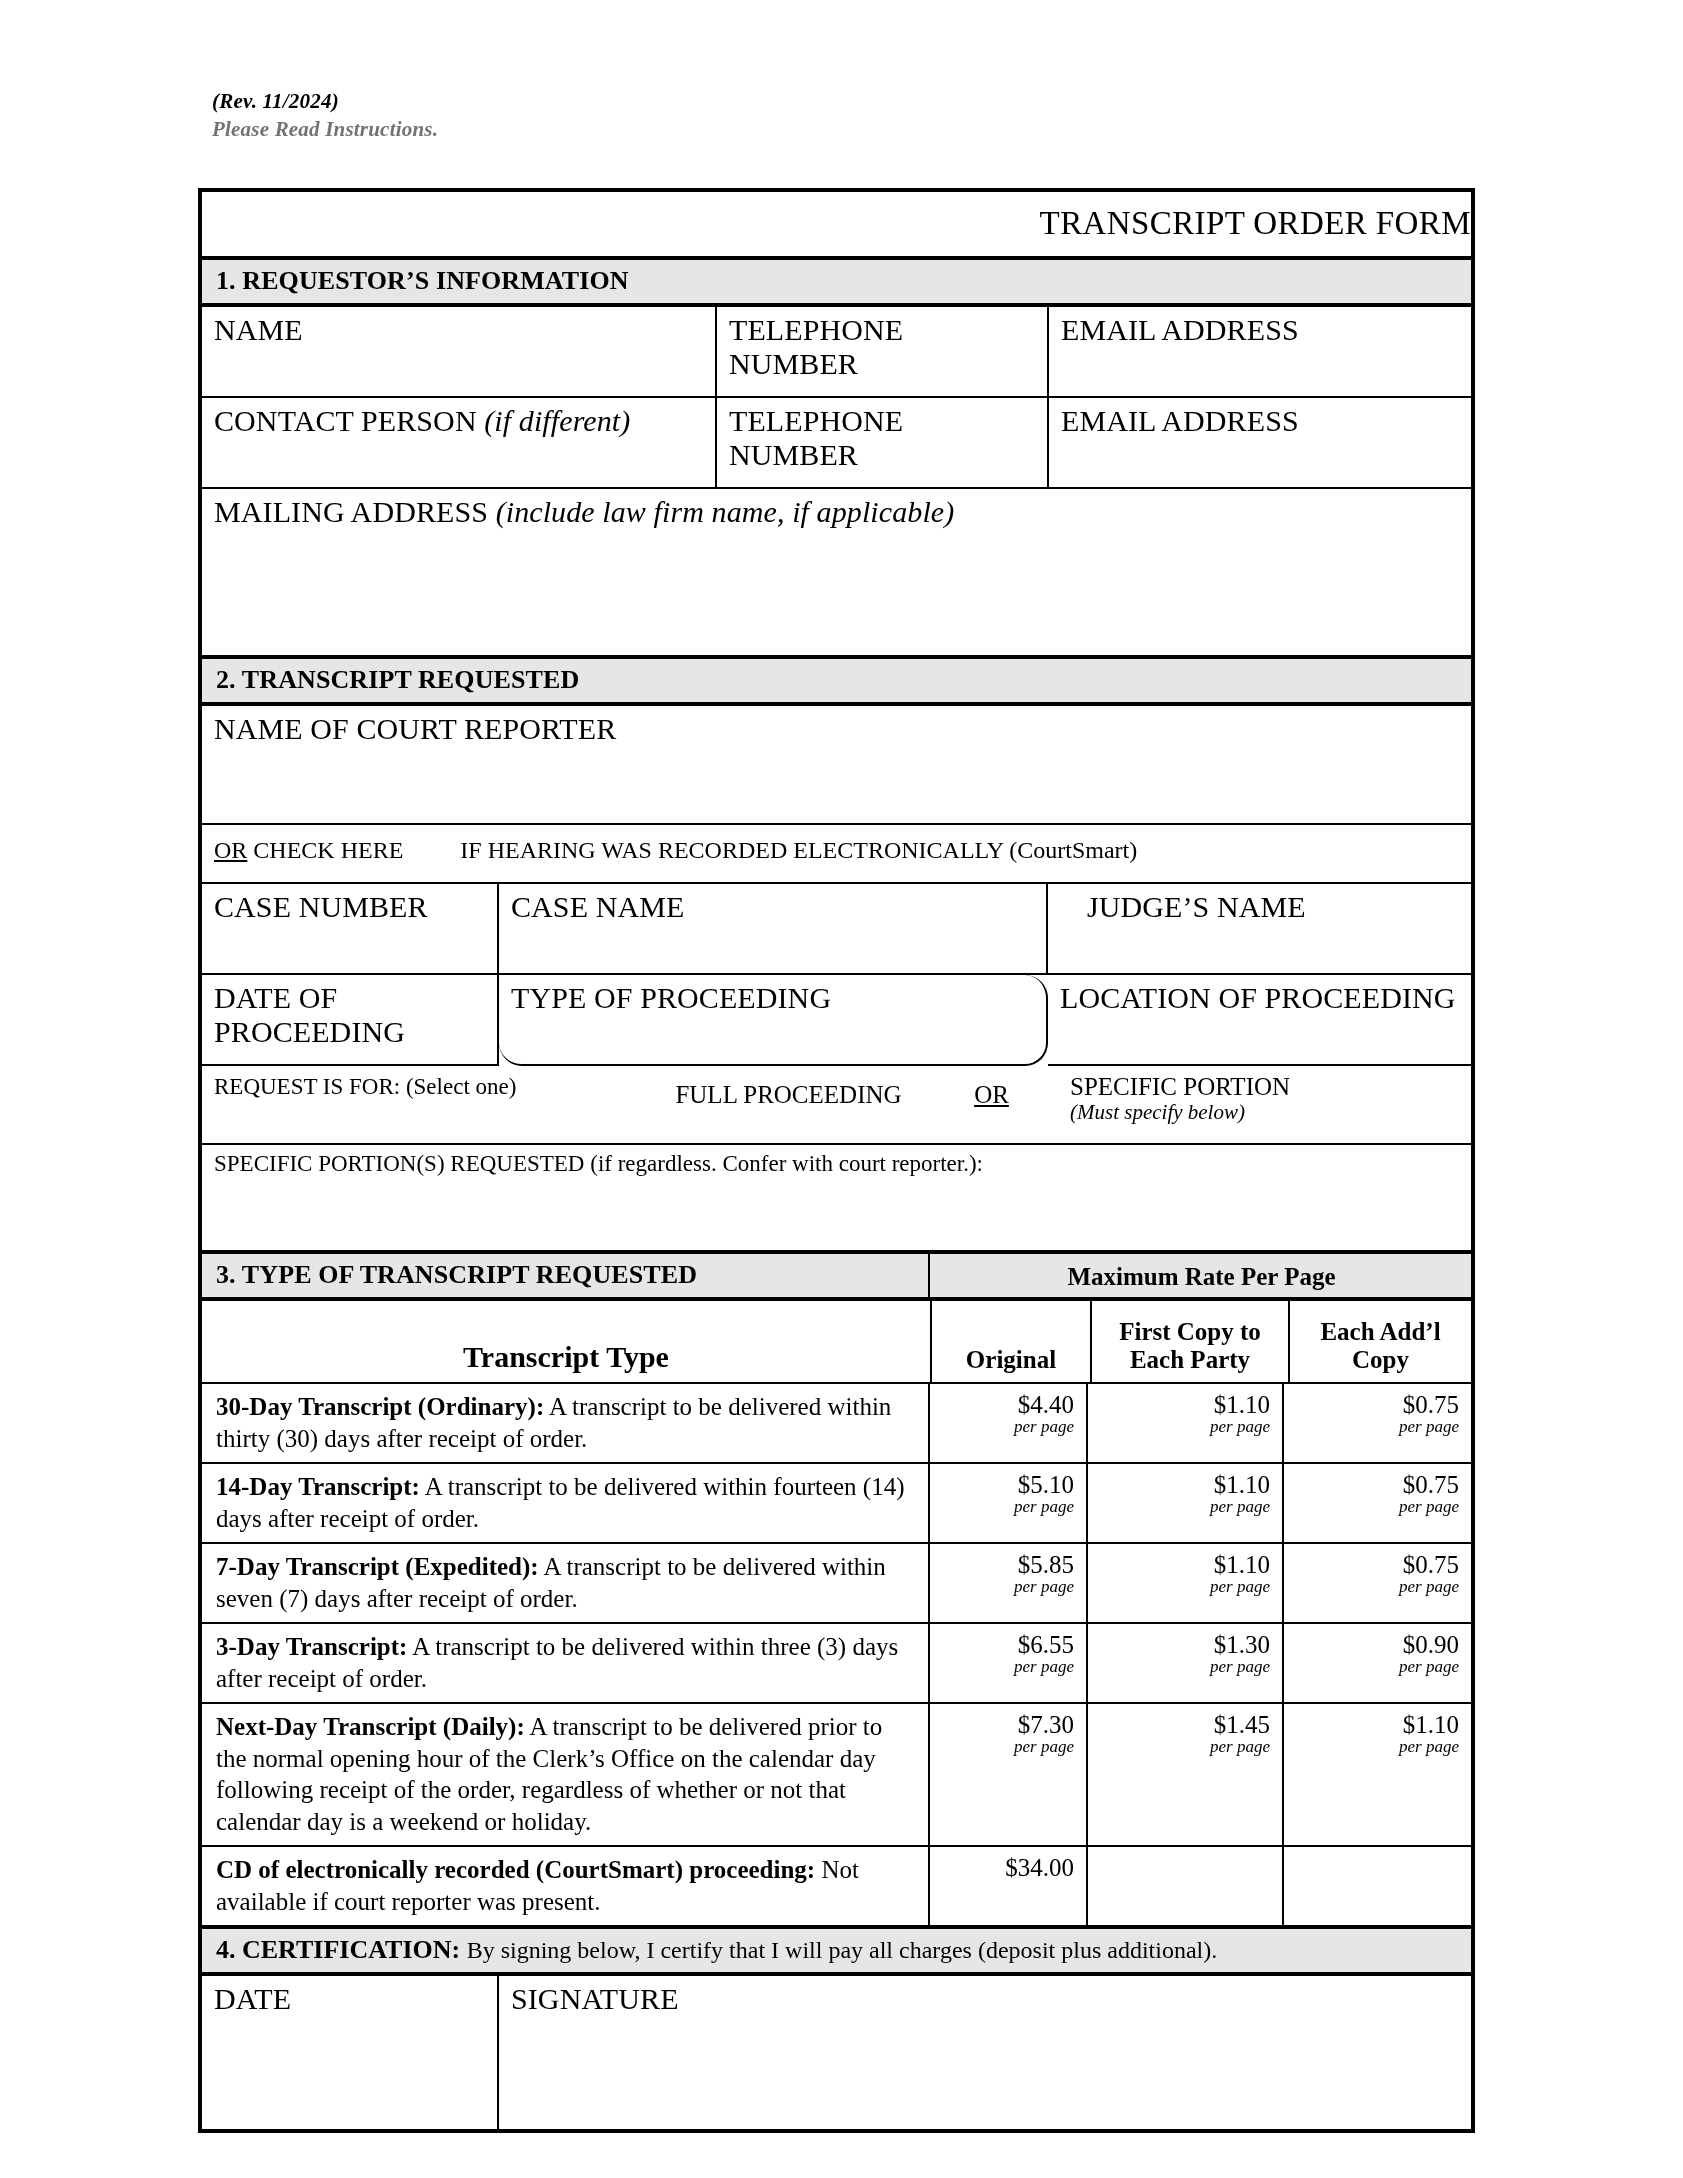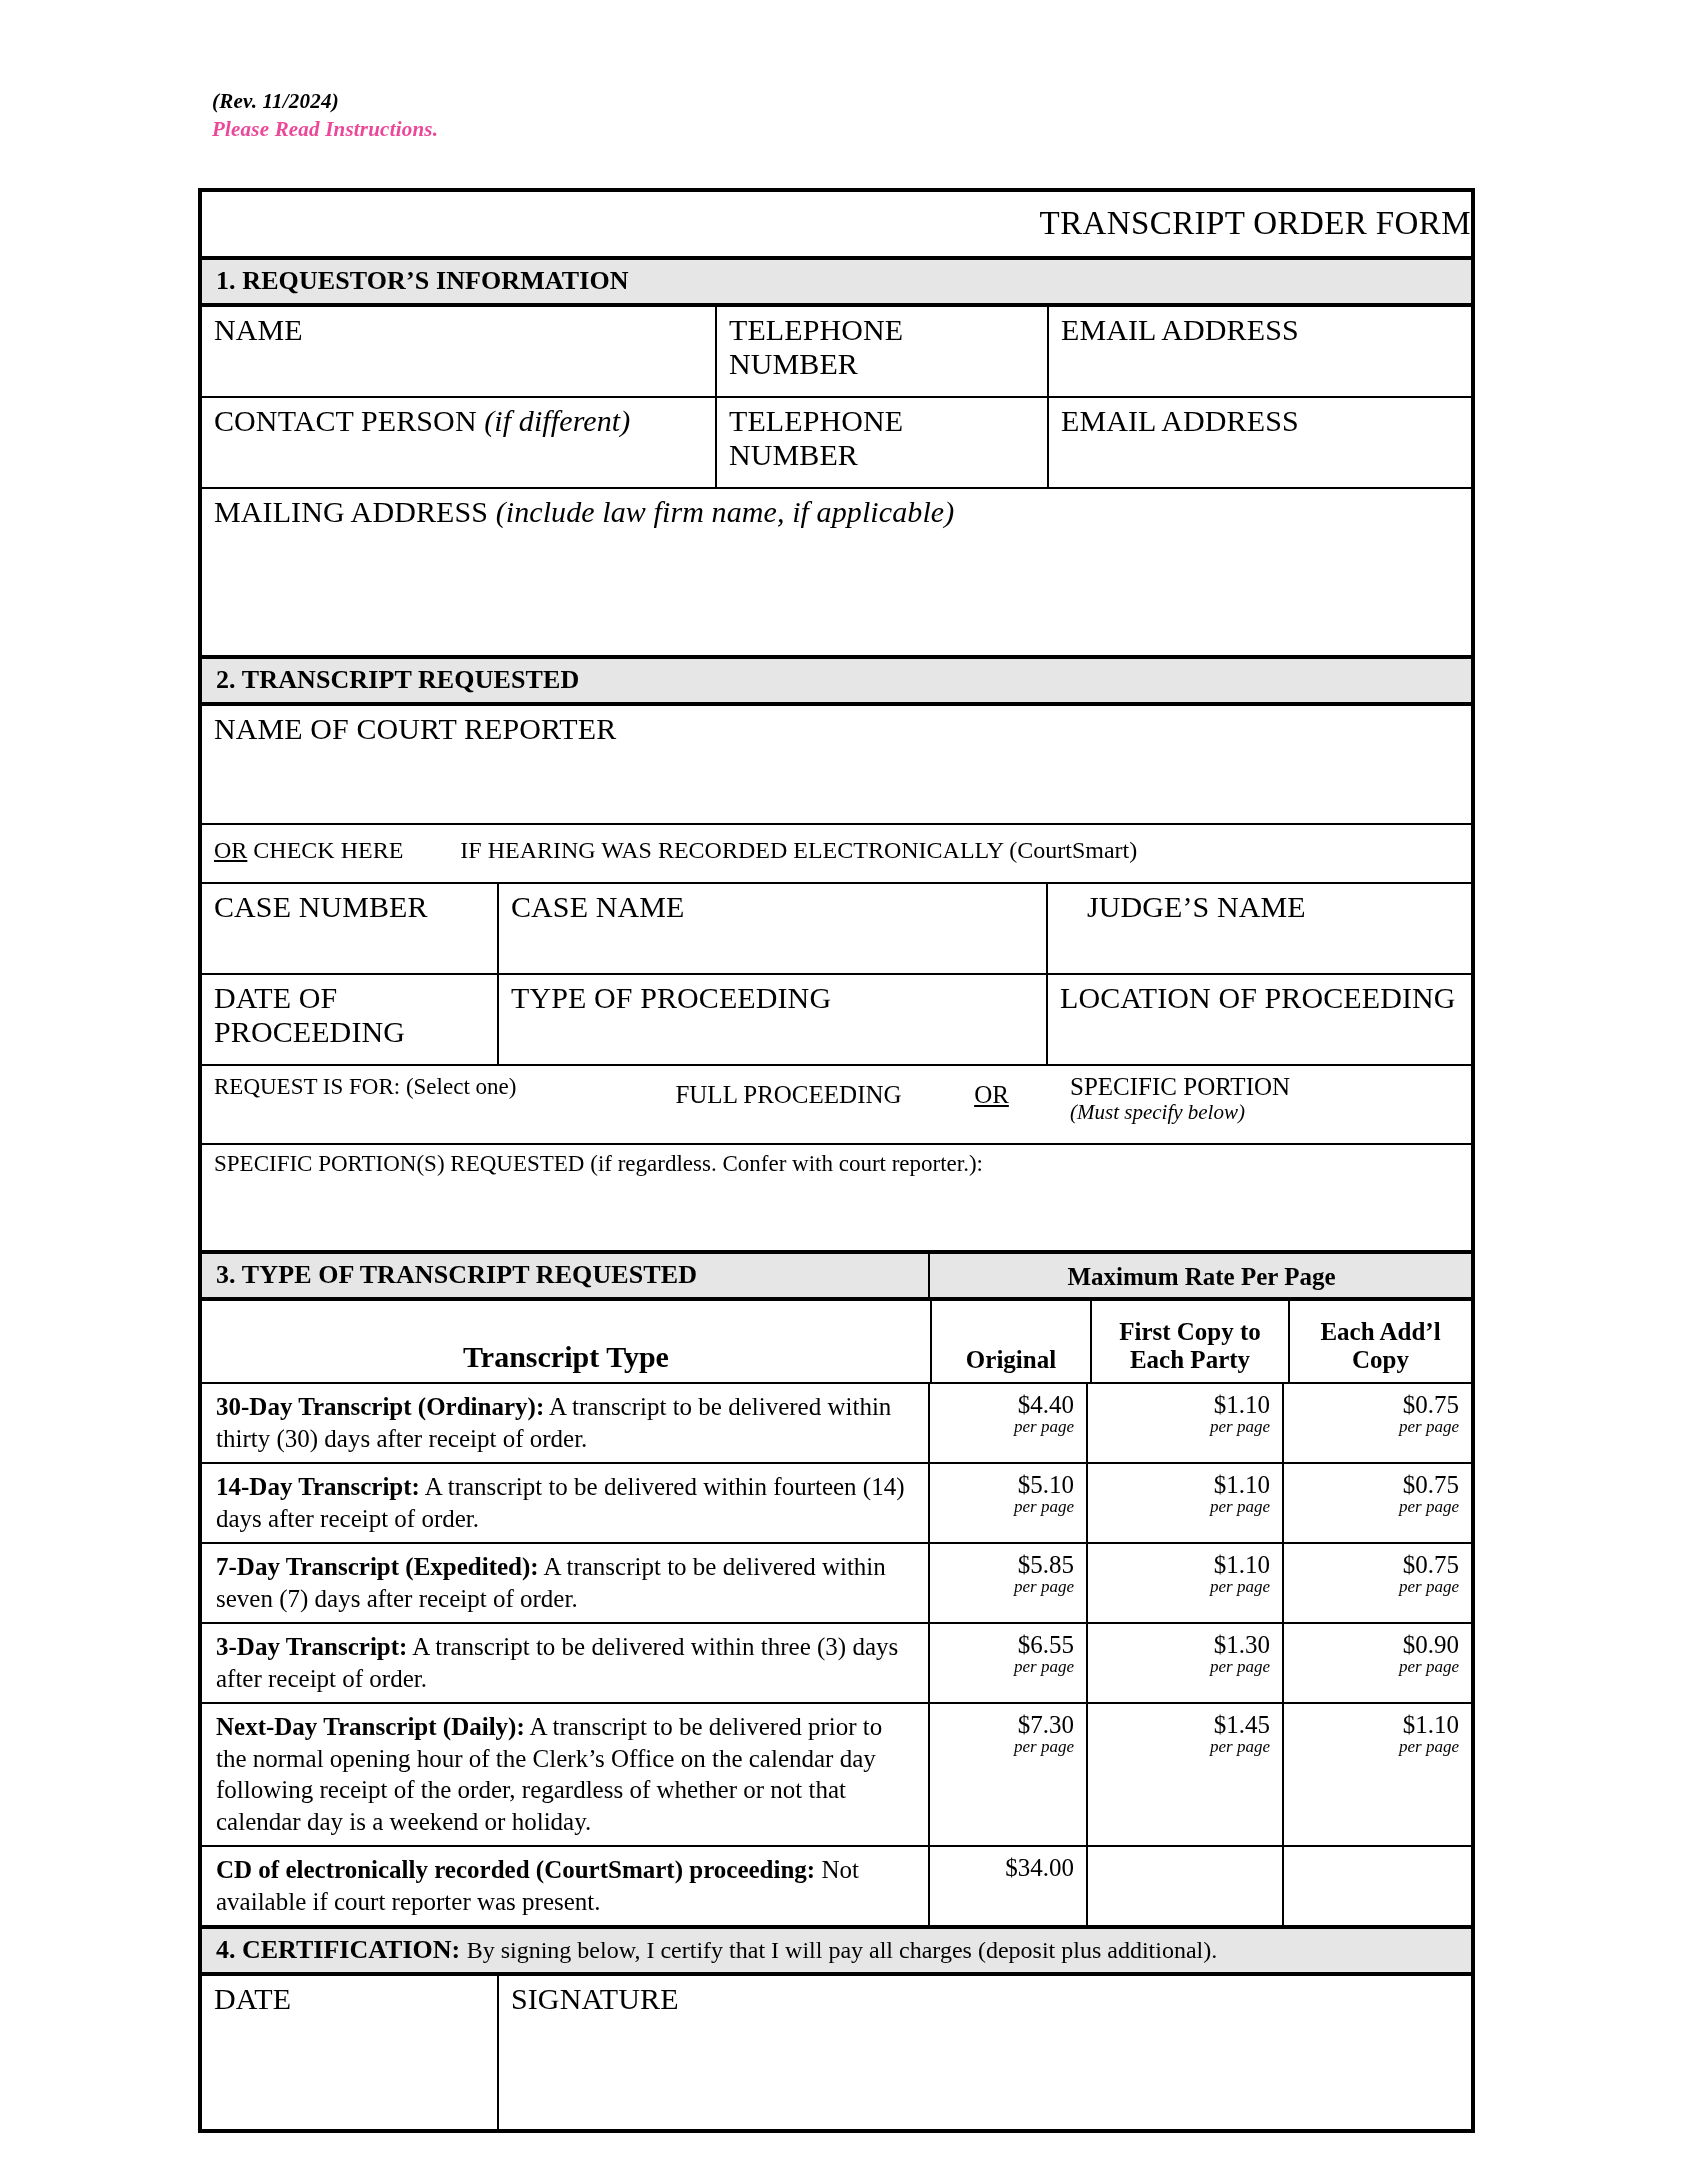--- a/index.html
+++ b/index.html
@@ -113,21 +113,21 @@
     padding-top: 12px;
   }
   .orcheck u { text-decoration: underline; }
   .gap-lg { display: inline-block; width: 57px; }
 
   .s2r1 .c1 { width: 297px; height: 91px; }
   .s2r1 .c2 { width: 549px; height: 91px; }
   .s2r1 .c3 { flex: 1; height: 91px; padding-left: 39px; }
 
   .s2r2 .c1 { width: 297px; height: 91px; }
-  .s2r2 .c2 { width: 549px; height: 91px; }
+  .s2r2 .c2 { width: 549px; height: 91px; border-radius: 23px; }
   .s2r2 .c3 { flex: 1; height: 91px; }
 
   .request-row {
     height: 77px;
     display: flex;
     align-items: flex-start;
   }
   .request-row .rq-left {
     width: 426px;
     padding: 8px 0 0 12px;
@@ -225,21 +225,21 @@
   .cert-row .c1 { width: 297px; height: 153px; }
   .cert-row .c2 { flex: 1; height: 153px; }
 </style>
 </head>
 <body>
 
 <div class="page">
 
   <div class="rev-block">
     <div class="rev-line">(Rev. 11/2024)</div>
-    <div class="instr-line" style="color:#ec4899">Please Read Instructions.</div>
+    <div class="instr-line" style="color:#737373">Please Read Instructions.</div>
   </div>
 
   <div class="form">
 
     <div class="title-row">TRANSCRIPT ORDER FORM</div>
 
     <div class="section-bar shaded bb-thick">1. REQUESTOR’S INFORMATION</div>
 
     <div class="row s1r1">
       <div class="cell c1 br bb lbl">

